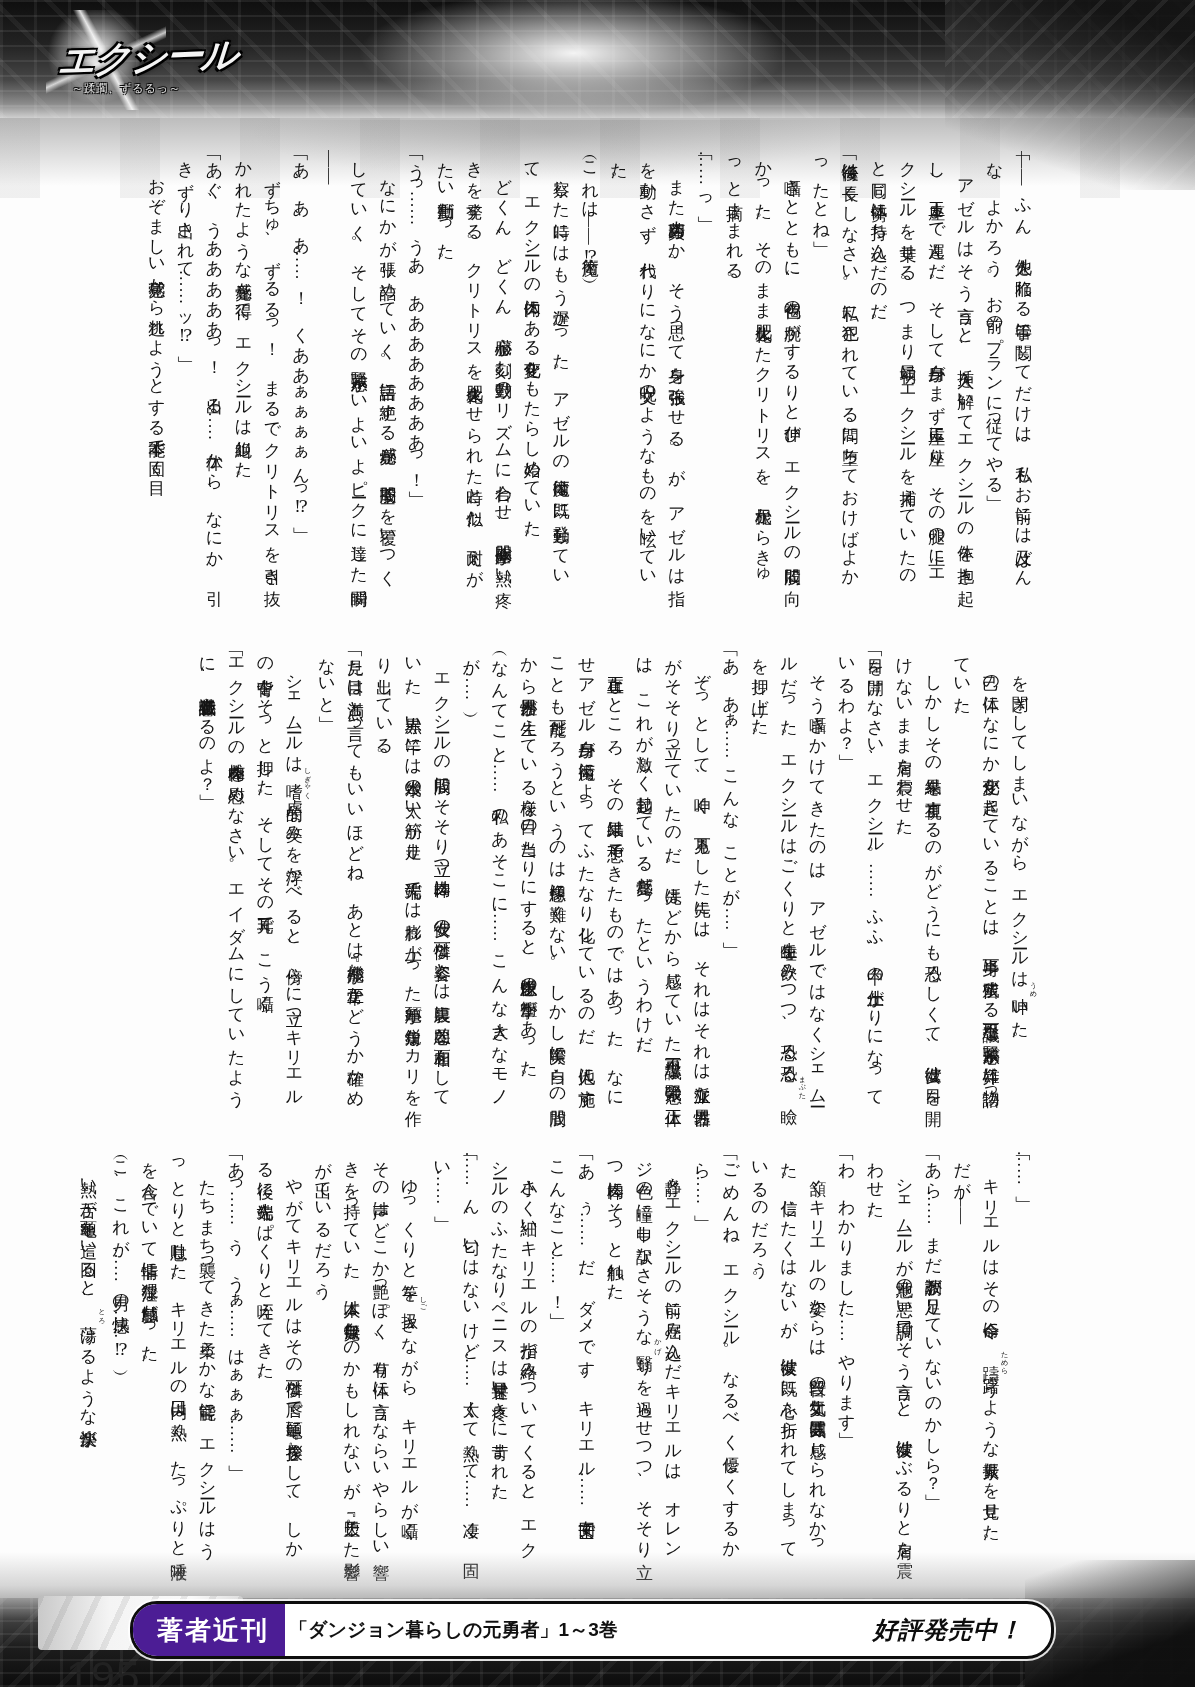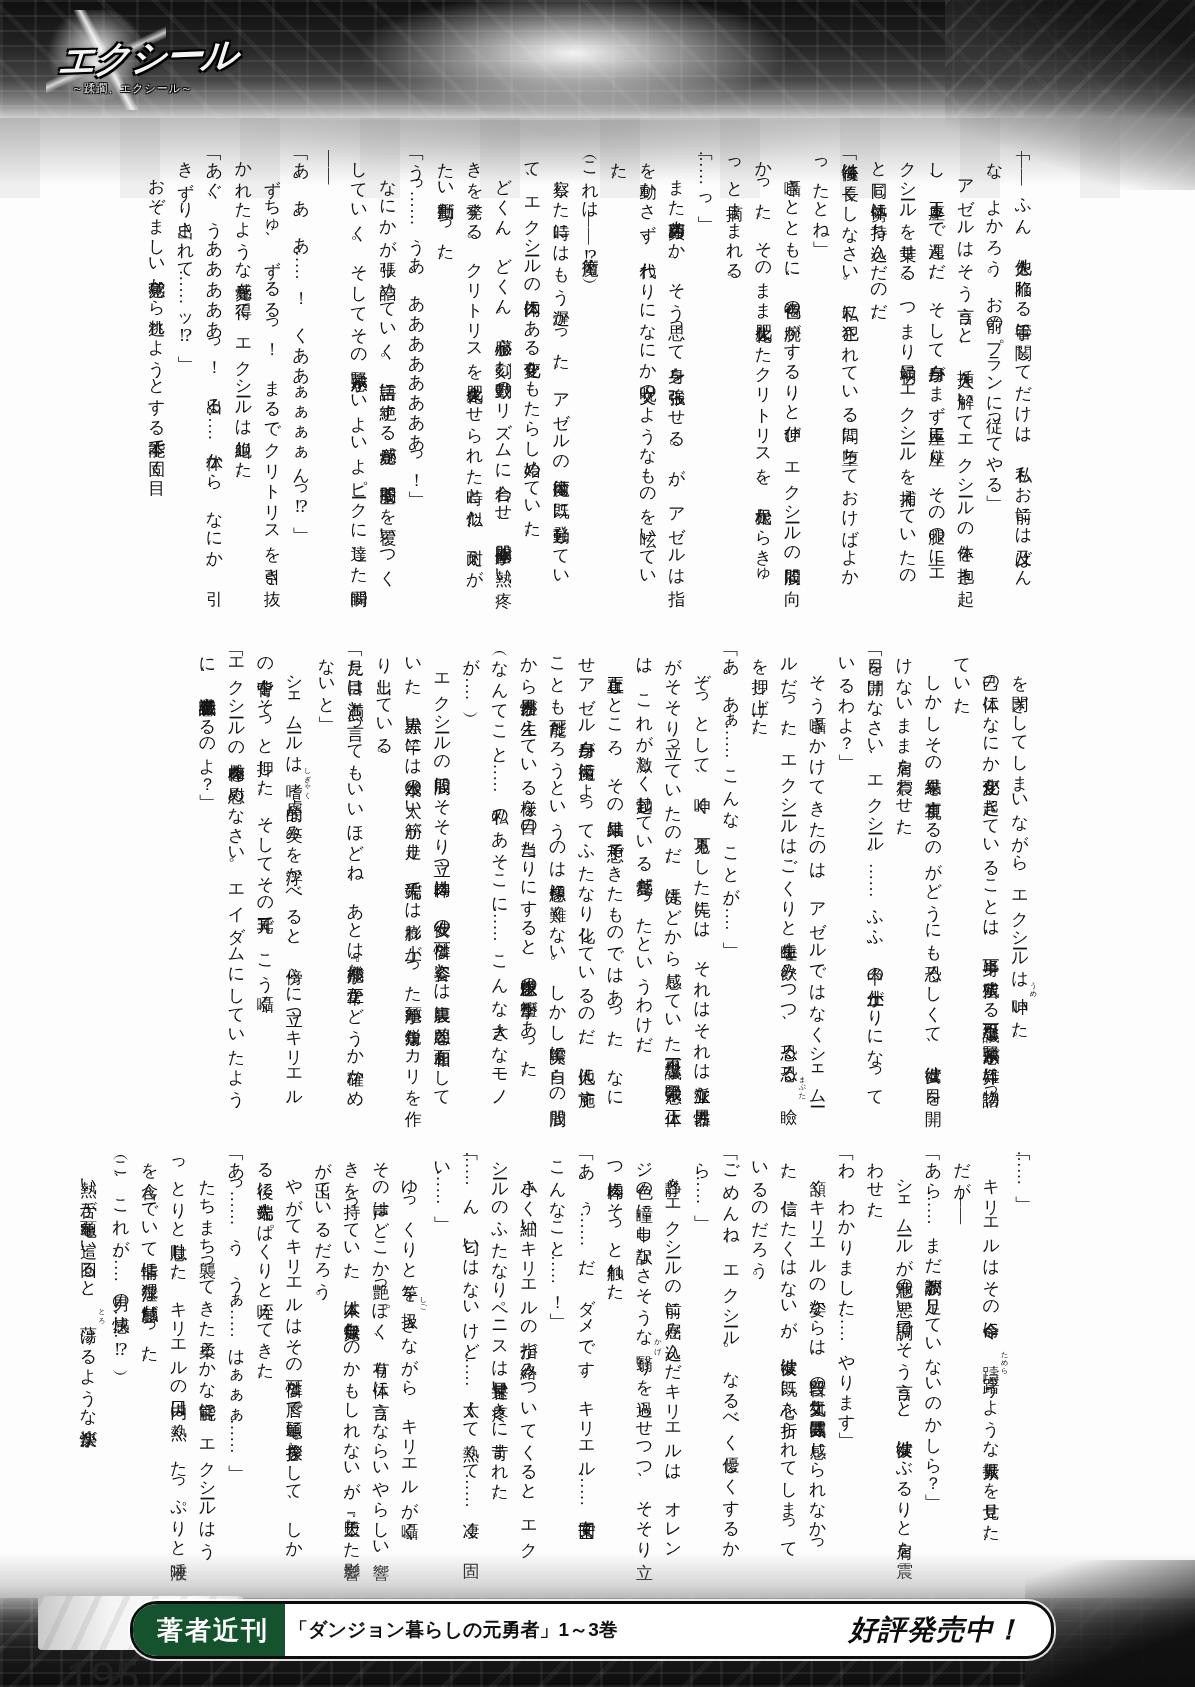--- a/index.html
+++ b/index.html
@@ -101,51 +101,51 @@
     font-family:"Liberation Sans","DejaVu Sans",sans-serif;
     font-size:43px; font-weight:normal; color:#222; letter-spacing:1px;
   }
   .footer-bar{
     position:absolute; left:130px; top:1601px; width:918px; height:52px;
     background:#fff; border:3px solid #0d0d0d; border-radius:27px;
     display:flex; align-items:center; overflow:hidden;
     box-shadow:0 0 0 2px rgba(255,255,255,.85);
   }
   .footer-label{
-    background:#14532d; color:#fff; height:100%;
+    background:#4c1d95; color:#fff; height:100%;
     display:flex; align-items:center; flex:0 0 auto;
     padding:0 16px 0 24px;
     font-family:"Liberation Sans","DejaVu Sans",sans-serif;
     font-weight:bold; font-size:26px; letter-spacing:2px;
   }
   .footer-book{
     flex:0 0 auto; padding-left:4px;
     font-family:"Liberation Sans","DejaVu Sans",sans-serif;
     font-weight:bold; font-size:19px; color:#111; letter-spacing:0;
   }
   .footer-promo{
     margin-left:auto; padding-right:28px;
     font-family:"Liberation Sans","DejaVu Sans",sans-serif;
-    font-weight:bold; font-style:italic; font-size:28px; color:#0d0d0d; letter-spacing:1px;
+    font-weight:bold; font-style:italic; font-size:24px; color:#0d0d0d; letter-spacing:1px;
   }
 </style>
 </head>
 <body>
 
 <div class="page">
 
   <div class="top-banner"></div>
   <div class="top-right-patch"></div>
   <div class="banner-fade"></div>
   <div class="page-glow"></div>
 
   <div class="logo">
     <div class="logo-flare"></div>
     <span class="logo-title">エクシール</span>
-    <span class="logo-subtitle">～蹂躙、エクシール～</span>
+    <span class="logo-subtitle">～蹂躙、ずるるっ～</span>
   </div>
 
   <div class="band" id="band1">
       <p class="dlg">「——ふん。他人を陥れる手管に関してだけは、私もお前には及ばんな。よかろう。お前のプランに従ってやる」</p>
       <p>アゼルはそう言うと、挿入を解いてエクシールの体を抱き起し、玉座まで運んだ。そして自身がまず玉座に座り、その腿の上にエクシールを乗せる。つまり最初にエクシールを捕えていたのと同じ体勢に持ち込んだのだ。</p>
       <p class="dlg">「後悔は長くしなさい。私に犯されている間に堕ちておけばよかったとね」</p>
       <p>囁きとともに、褐色の腕がするりと伸び、エクシールの股間に向かった。そのまま肥大化したクリトリスを、根元からきゅっと摘ままれる。</p>
       <p class="dlg">「……っ」</p>
       <p>また肉芽責めか。そう思って身を強張らせる。が、アゼルは指を動かさず、代わりになにか呪文のようなものを呟いていた。</p>
       <p class="dlg">（これは——魔術⁉）</p>

